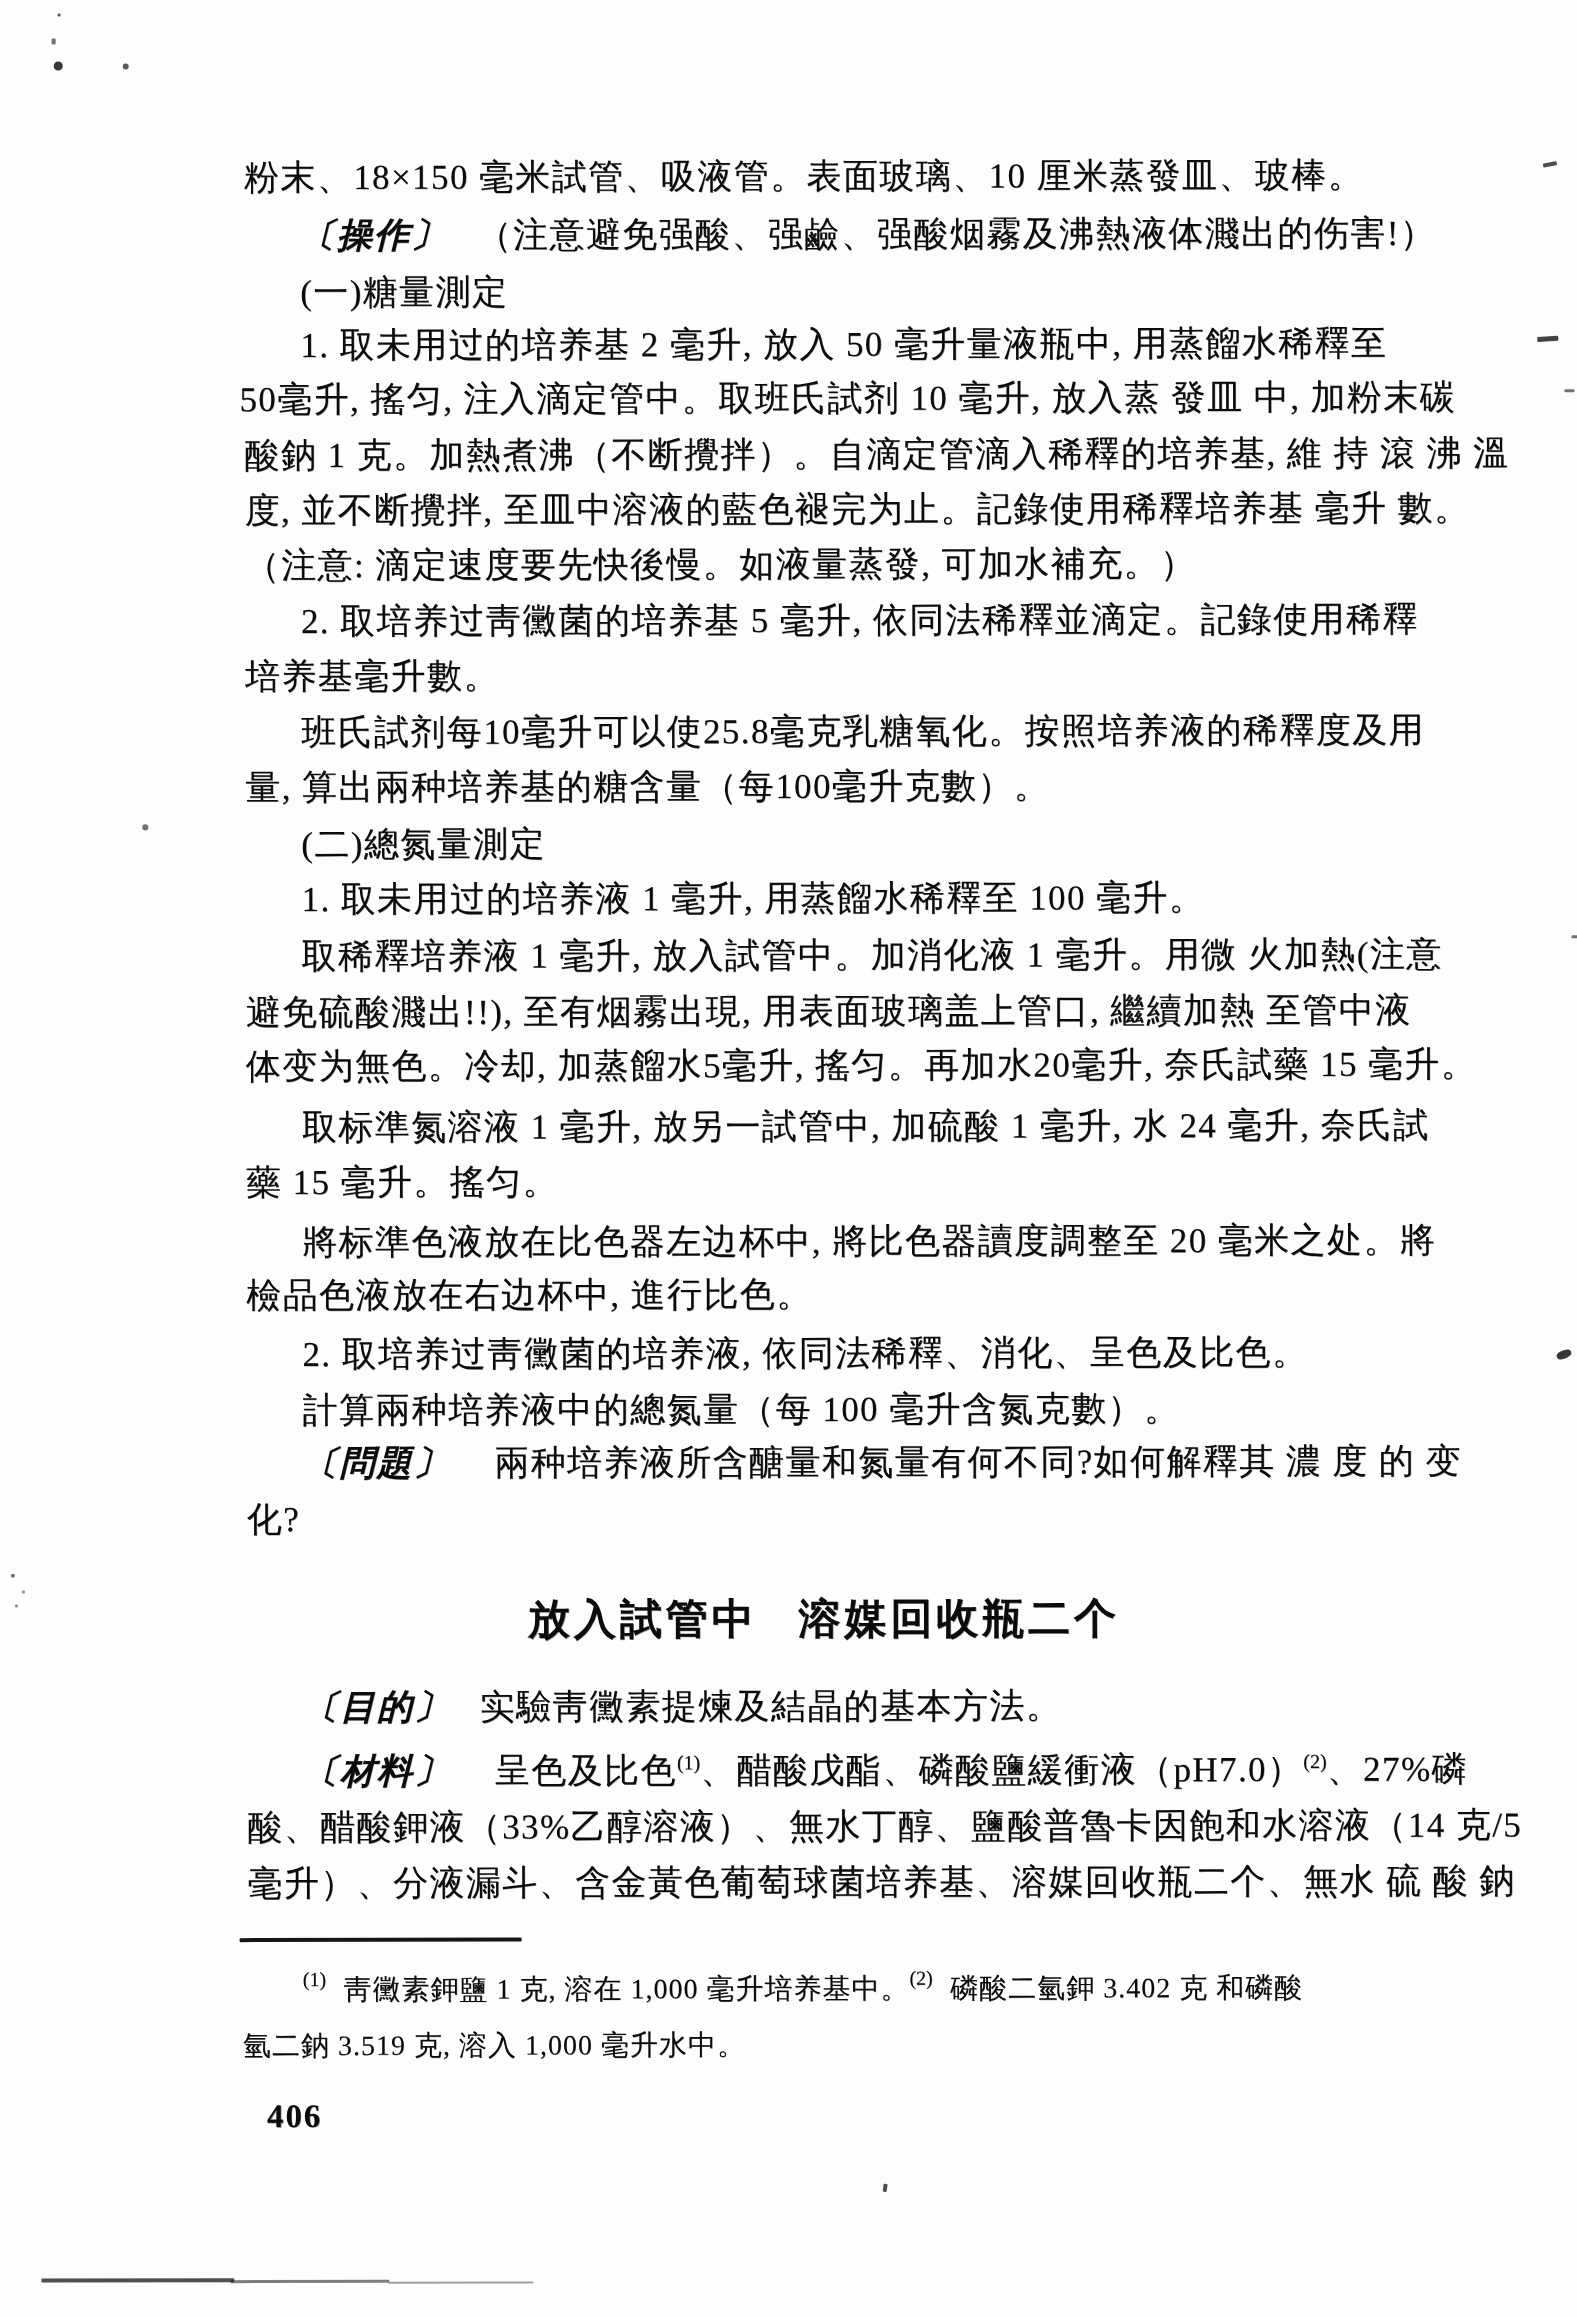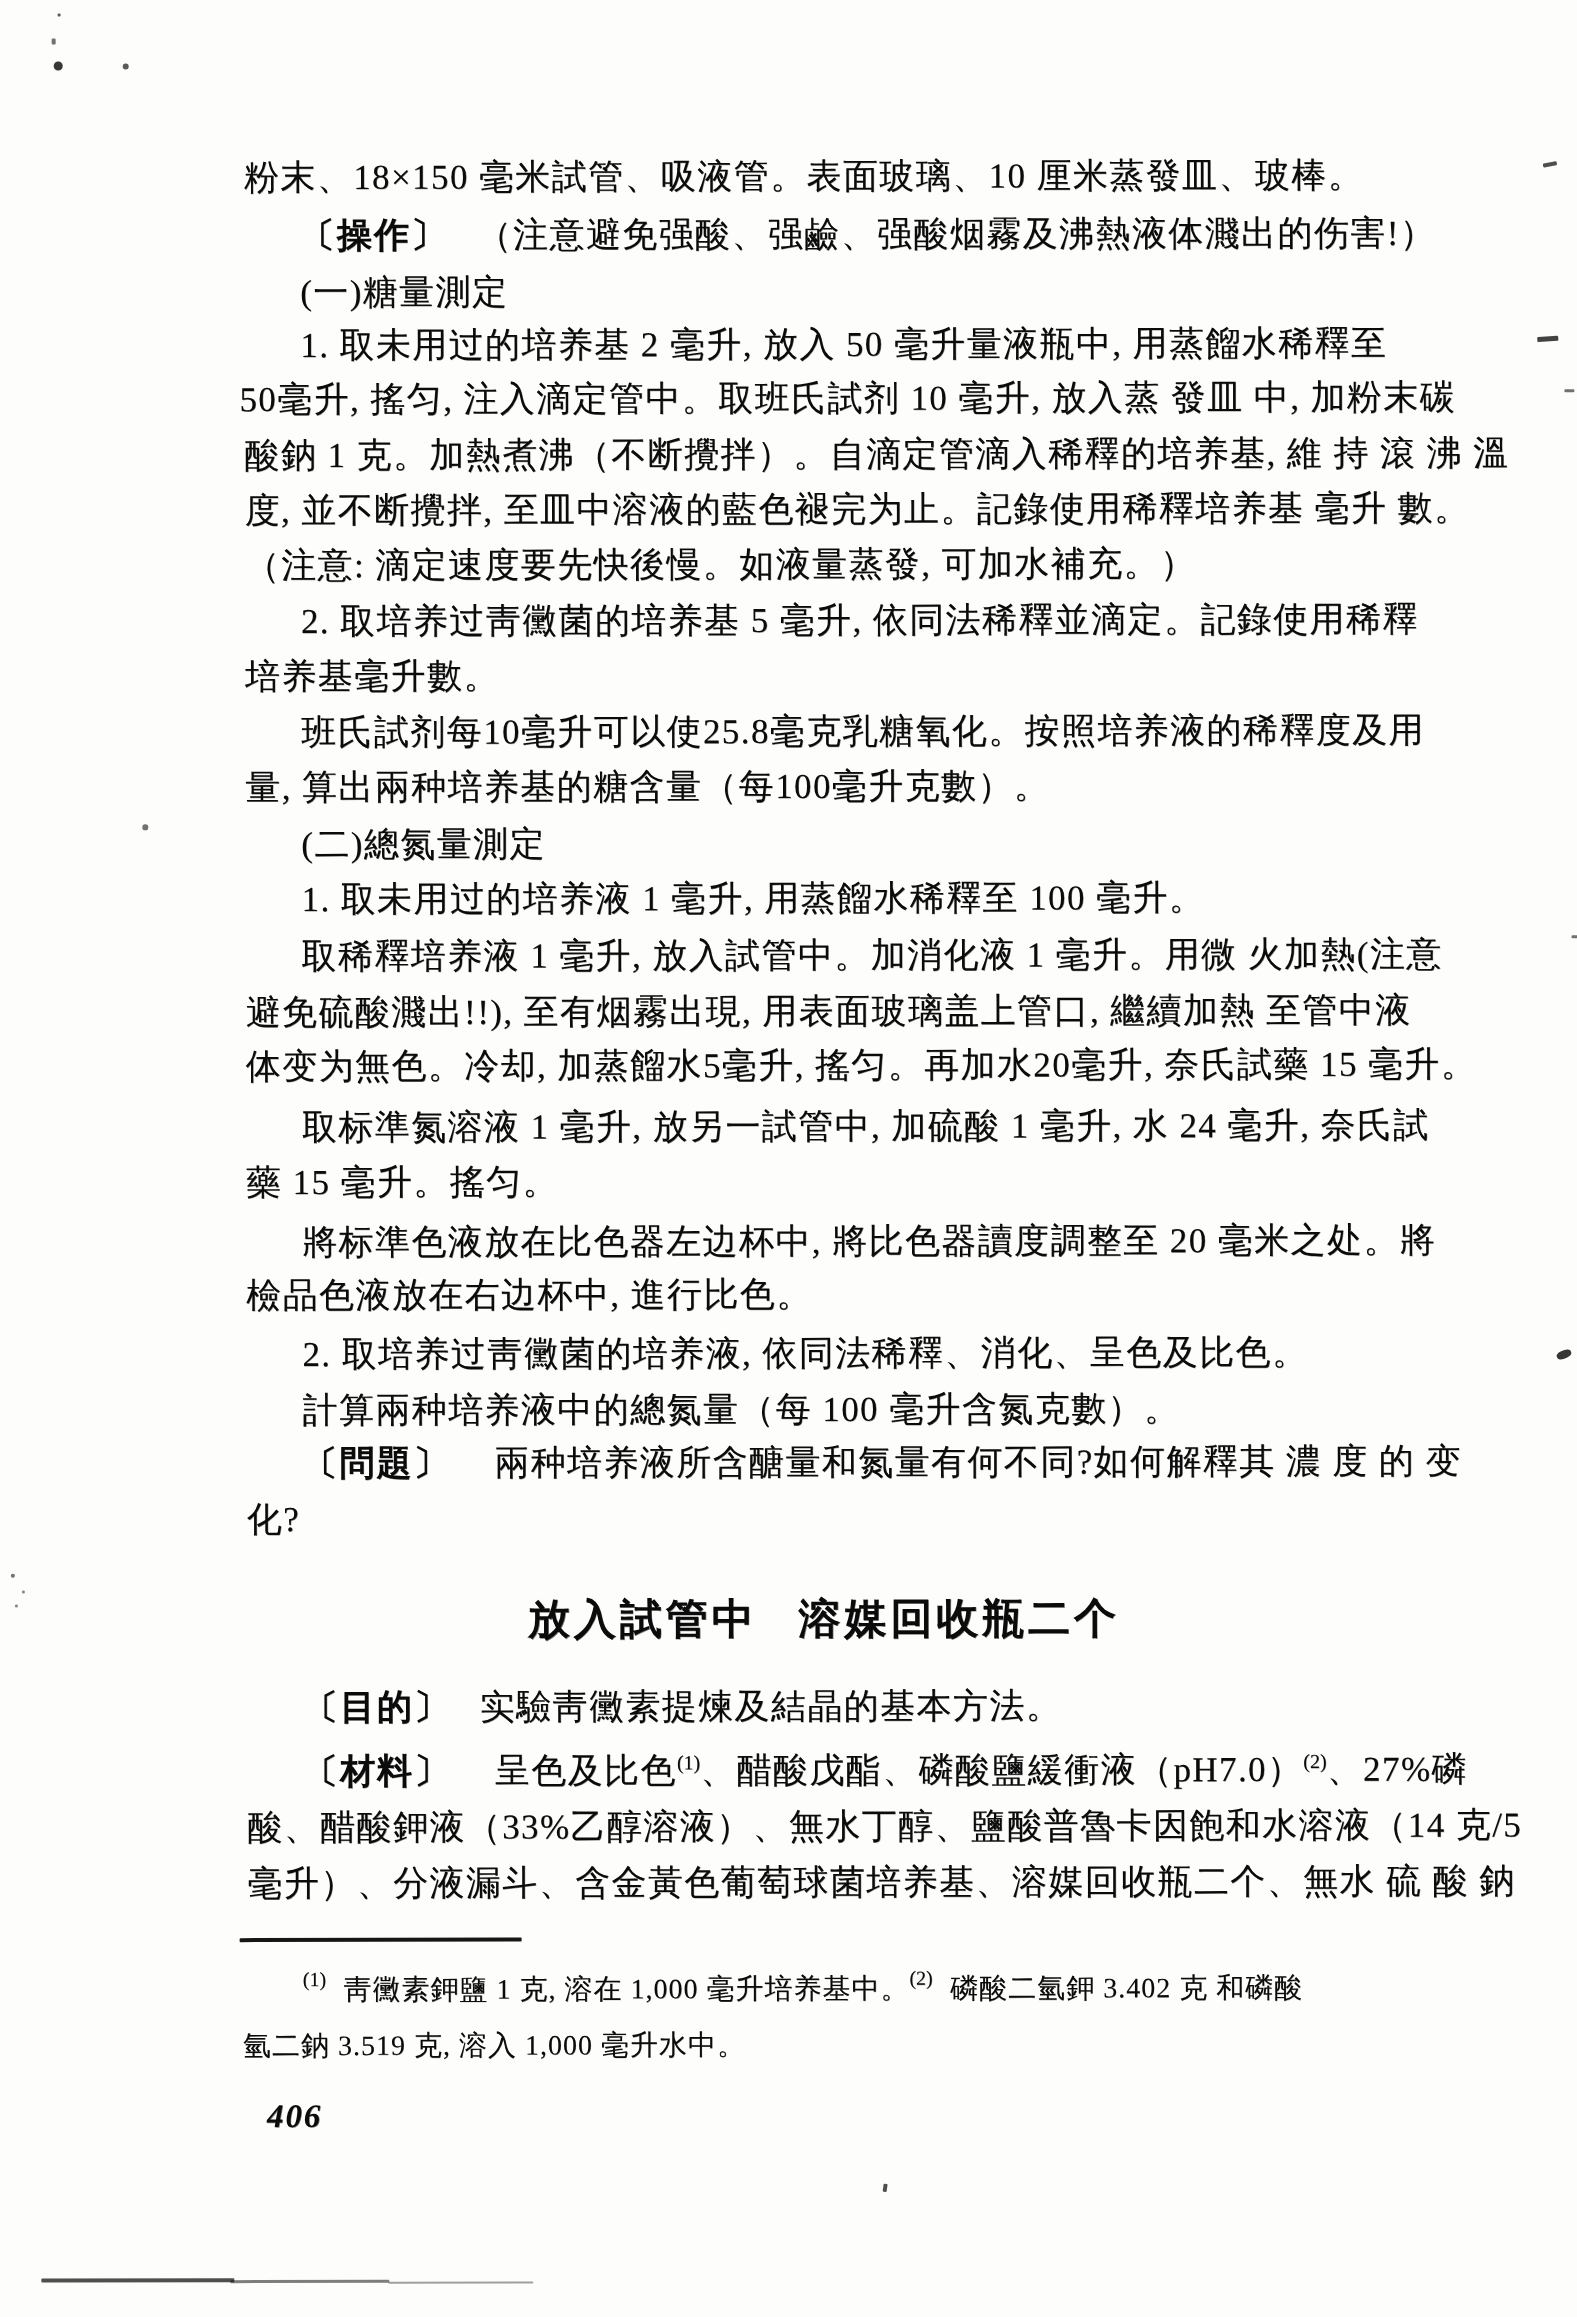--- a/index.html
+++ b/index.html
@@ -13,42 +13,41 @@
   }
   .page{position:absolute;inset:0;transform:rotate(-0.12deg);}
   .line{
     position:absolute;left:246px;width:1188px;
     font-size:35px;line-height:41px;letter-spacing:1.4px;
     white-space:nowrap;
     text-shadow:0.5px 0.5px 0 rgba(0,0,0,.45);
   }
   .indent{left:302px;}
   .l5{left:241px;}
-  .label{font-weight:bold;letter-spacing:1.9px;}
+  .label{font-weight:bold;letter-spacing:1.9px;font-style:italic;}
   .gap-s{display:inline-block;width:17.4px;}
   .gap-m{display:inline-block;width:29px;}
   .gap-l{display:inline-block;width:44px;}
   .heading{
     position:absolute;left:246px;top:1591px;width:1154px;
     text-align:center;font-size:42px;font-weight:bold;
     letter-spacing:3.9px;white-space:nowrap;
     text-shadow:0.6px 0.6px 0 rgba(0,0,0,.5);
   }
   .heading .hgap{display:inline-block;width:41px;}
   .sup{font-size:20px;position:relative;top:-12.6px;letter-spacing:0;}
   .fnote{
     position:absolute;font-size:28px;line-height:33px;letter-spacing:1px;
     white-space:nowrap;text-shadow:0.4px 0.4px 0 rgba(0,0,0,.4);
   }
   .sep{position:absolute;left:238px;top:1937px;width:282px;height:3.9px;background:#161616;border-radius:1px;}
   .pagenum{
     position:absolute;left:265px;top:2097px;
     font-size:33px;font-weight:bold;letter-spacing:1.9px;
     text-shadow:0.6px 0.6px 0 rgba(0,0,0,.5);
-    font-style:italic;
   }
   .speck{position:absolute;background:#141414;border-radius:1px;}
   .round{border-radius:50%;}
 </style>
 </head>
 <body>
 
 <div class="page">
 
   <div class="line" style="top:156px">粉末、18×150 毫米試管、吸液管。表面玻璃、10 厘米蒸發皿、玻棒。</div>

